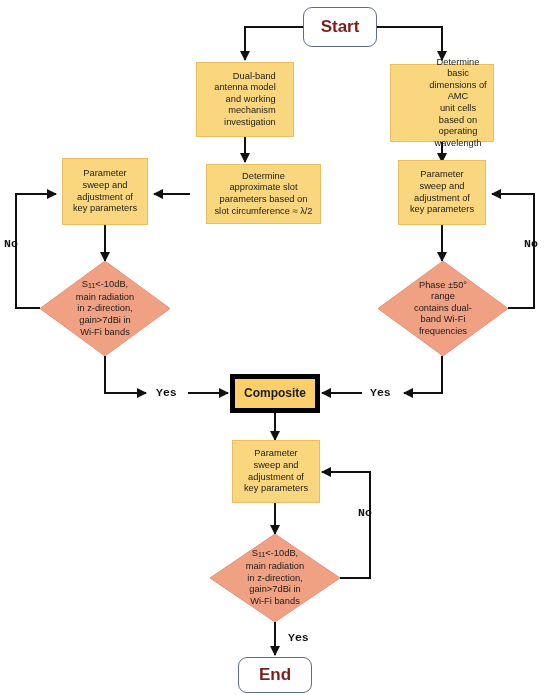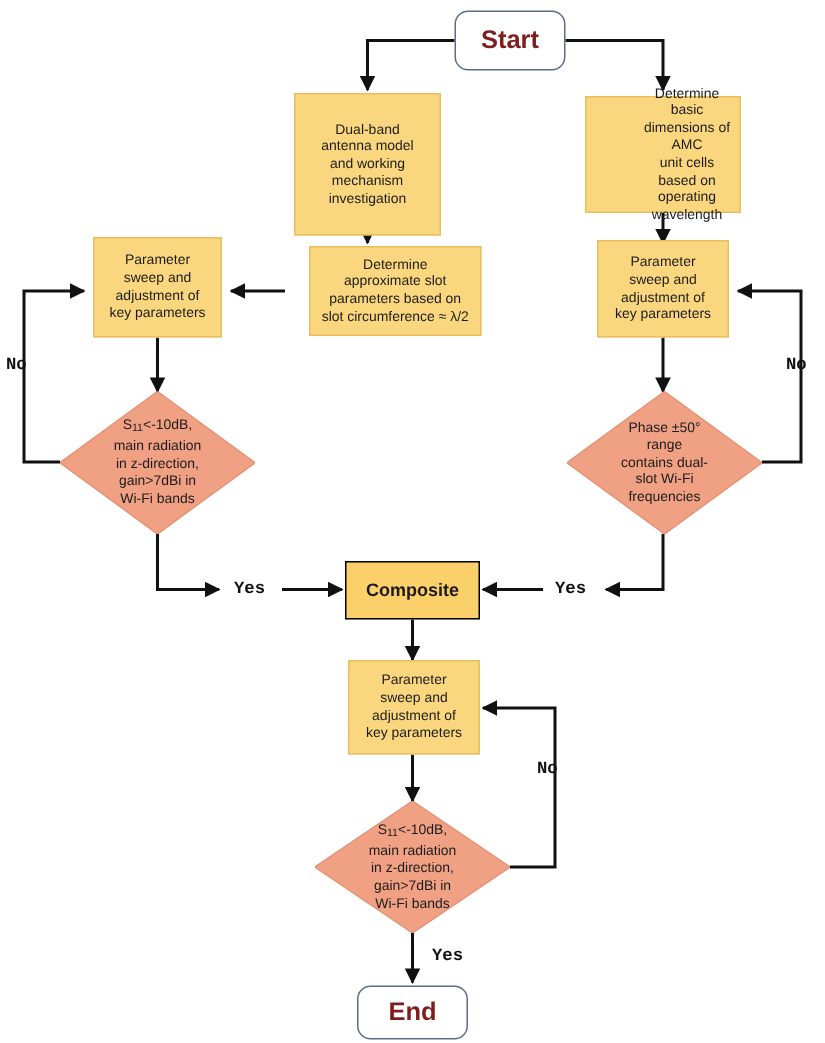--- a/index.html
+++ b/index.html
@@ -37,21 +37,21 @@
   }
   .proc {
     background: #fad77e;
     border: 1px solid #e8be5e;
     font-size: 9.3px;
     line-height: 11.6px;
     padding: 2px 4px;
   }
   .proc.composite {
     background: #fbd06a;
-    border: 1px solid #000000;
+    border: 5px solid #000000;
     font-weight: bold;
     font-size: 12px;
   }
   .terminator {
     background: #ffffff;
     border: 1.4px solid #5b6d8a;
     border-radius: 9px;
     font-size: 17px;
     font-weight: bold;
     color: #7f1d1d;
@@ -126,21 +126,21 @@
   </svg>
 
   <div class="node terminator" style="left:303px; top:7px; width:74px; height:40px;">
     <span>Start</span>
   </div>
 
   <div class="node terminator" style="left:238px; top:657px; width:74px; height:36px;">
     <span>End</span>
   </div>
 
-  <div class="node proc" style="left:196px; top:62px; width:98px; height:95px;">
+  <div class="node proc" style="left:196px; top:62px; width:98px; height:75px;text-align:right;">
     <div>
       <div>Dual-band</div>
       <div>antenna model</div>
       <div>and working</div>
       <div>mechanism</div>
       <div>investigation</div>
     </div>
   </div>
 
   <div class="node proc" style="left:390px; top:64px; width:104px; height:78px;padding-left:36px;">
@@ -207,21 +207,21 @@
   </div>
 
   <div class="node decision" style="left:378px; top:261px; width:130px; height:95px;">
     <svg class="dshape" viewBox="0 0 130 95" preserveAspectRatio="none">
       <polygon points="65,0 130,47.5 65,95 0,47.5" fill="#F0A184" stroke="#E59277" stroke-width="1"></polygon>
     </svg>
     <div class="dtext">
       <div>Phase ±50°</div>
       <div>range</div>
       <div>contains dual-</div>
-      <div>slot Wi-Fi</div>
+      <div>band Wi-Fi</div>
       <div>frequencies</div>
     </div>
   </div>
 
   <div class="node decision" style="left:210px; top:534px; width:130px; height:88px;">
     <svg class="dshape" viewBox="0 0 130 88" preserveAspectRatio="none">
       <polygon points="65,0 130,44 65,88 0,44" fill="#F0A184" stroke="#E59277" stroke-width="1"></polygon>
     </svg>
     <div class="dtext">
       <div><span>S<span class="sub">11</span>&lt;-10dB,</span></div>

